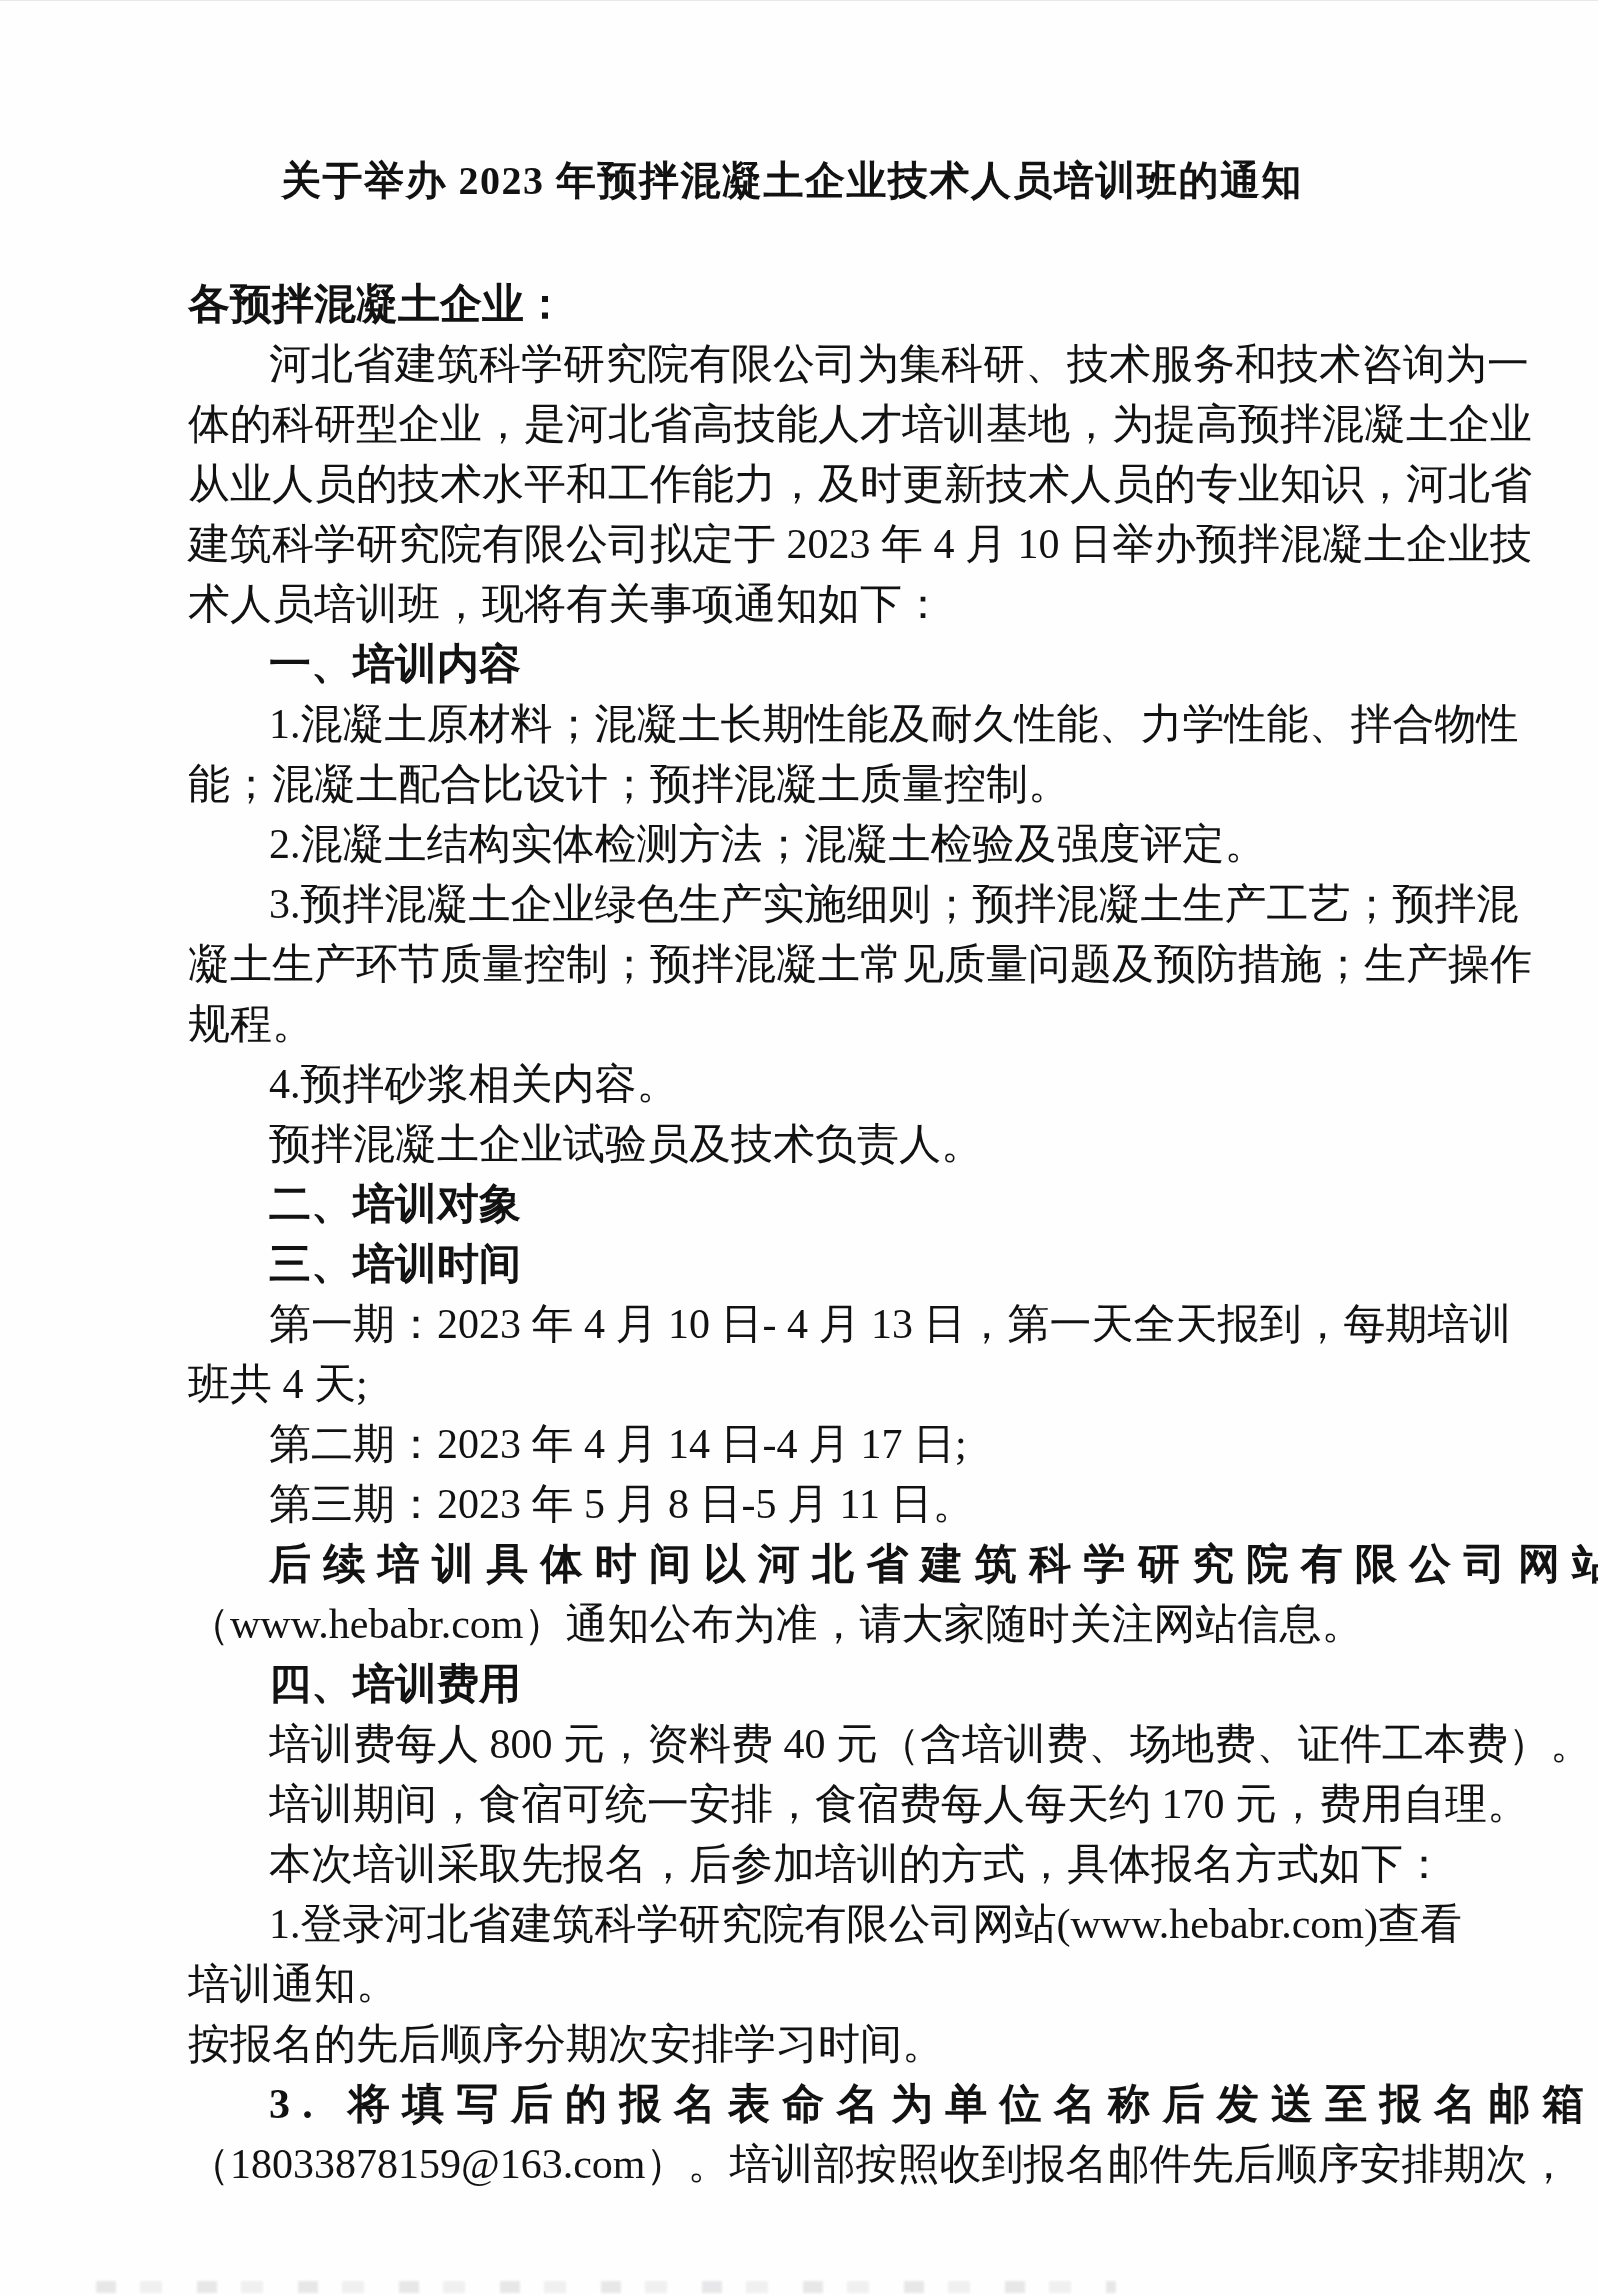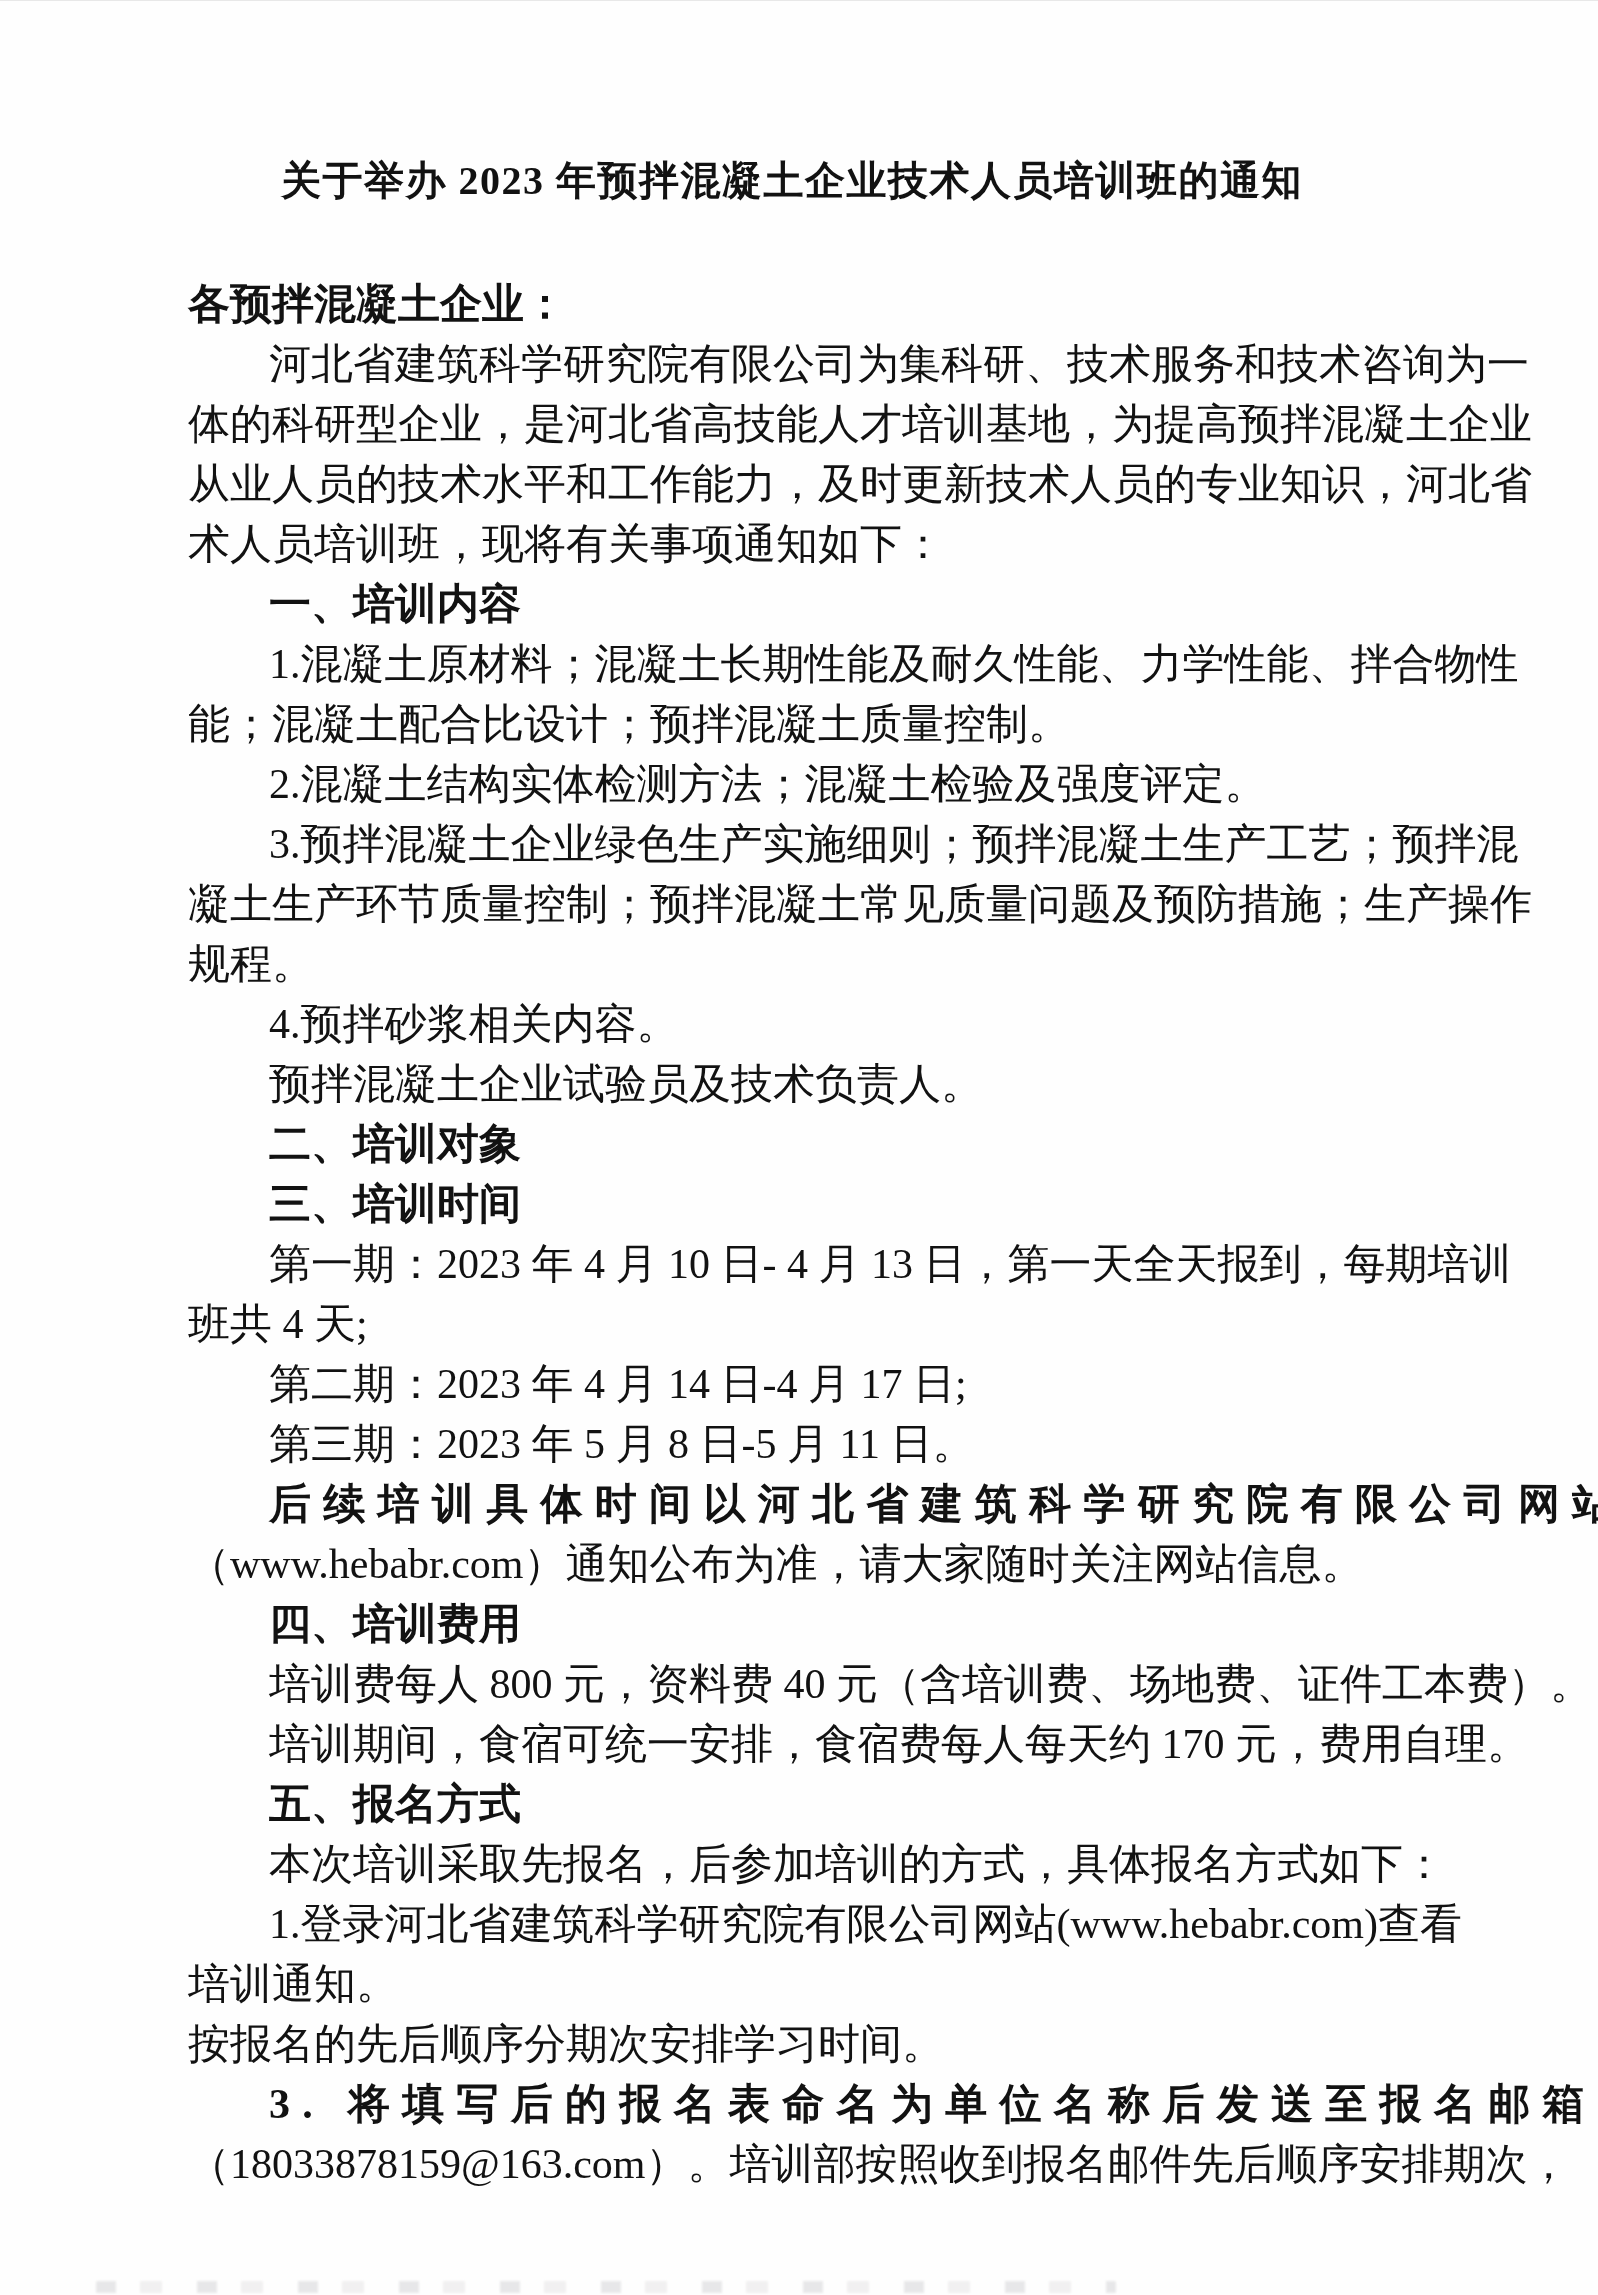--- a/index.html
+++ b/index.html
@@ -55,20 +55,21 @@
 
   <h1 class="title">关于举办 2023 年预拌混凝土企业技术人员培训班的通知</h1>
 
   <div class="body">
 
     <p class="line bold">各预拌混凝土企业：</p>
 
     <p class="line ind">河北省建筑科学研究院有限公司为集科研、技术服务和技术咨询为一</p>
     <p class="line">体的科研型企业，是河北省高技能人才培训基地，为提高预拌混凝土企业</p>
     <p class="line">从业人员的技术水平和工作能力，及时更新技术人员的专业知识，河北省</p>
+    <p class="line">建筑科学研究院有限公司拟定于 2023 年 4 月 10 日举办预拌混凝土企业技</p>
     <p class="line">术人员培训班，现将有关事项通知如下：</p>
 
     <p class="line ind bold">一、培训内容</p>
     <p class="line ind">1.混凝土原材料；混凝土长期性能及耐久性能、力学性能、拌合物性</p>
     <p class="line">能；混凝土配合比设计；预拌混凝土质量控制。</p>
     <p class="line ind">2.混凝土结构实体检测方法；混凝土检验及强度评定。</p>
     <p class="line ind">3.预拌混凝土企业绿色生产实施细则；预拌混凝土生产工艺；预拌混</p>
     <p class="line">凝土生产环节质量控制；预拌混凝土常见质量问题及预防措施；生产操作</p>
     <p class="line">规程。</p>
     <p class="line ind">4.预拌砂浆相关内容。</p>
@@ -81,21 +82,20 @@
     <p class="line">班共 4 天;</p>
     <p class="line ind">第二期：2023 年 4 月 14 日-4 月 17 日;</p>
     <p class="line ind">第三期：2023 年 5 月 8 日-5 月 11 日。</p>
     <p class="line ind spread">后续培训具体时间以河北省建筑科学研究院有限公司网站</p>
     <p class="line">（www.hebabr.com）通知公布为准，请大家随时关注网站信息。</p>
 
     <p class="line ind bold">四、培训费用</p>
     <p class="line ind">培训费每人 800 元，资料费 40 元（含培训费、场地费、证件工本费）。</p>
     <p class="line ind">培训期间，食宿可统一安排，食宿费每人每天约 170 元，费用自理。</p>
 
-    <p class="line ind bold">五、报名方式</p>
     <p class="line ind">本次培训采取先报名，后参加培训的方式，具体报名方式如下：</p>
     <p class="line ind">1.登录河北省建筑科学研究院有限公司网站(www.hebabr.com)查看</p>
     <p class="line">培训通知。</p>
     <p class="line">按报名的先后顺序分期次安排学习时间。</p>
     <p class="line ind spread">3. 将填写后的报名表命名为单位名称后发送至报名邮箱</p>
     <p class="line">（18033878159@163.com）。培训部按照收到报名邮件先后顺序安排期次，</p>
 
   </div>
 
   <div class="cutoff"></div>

